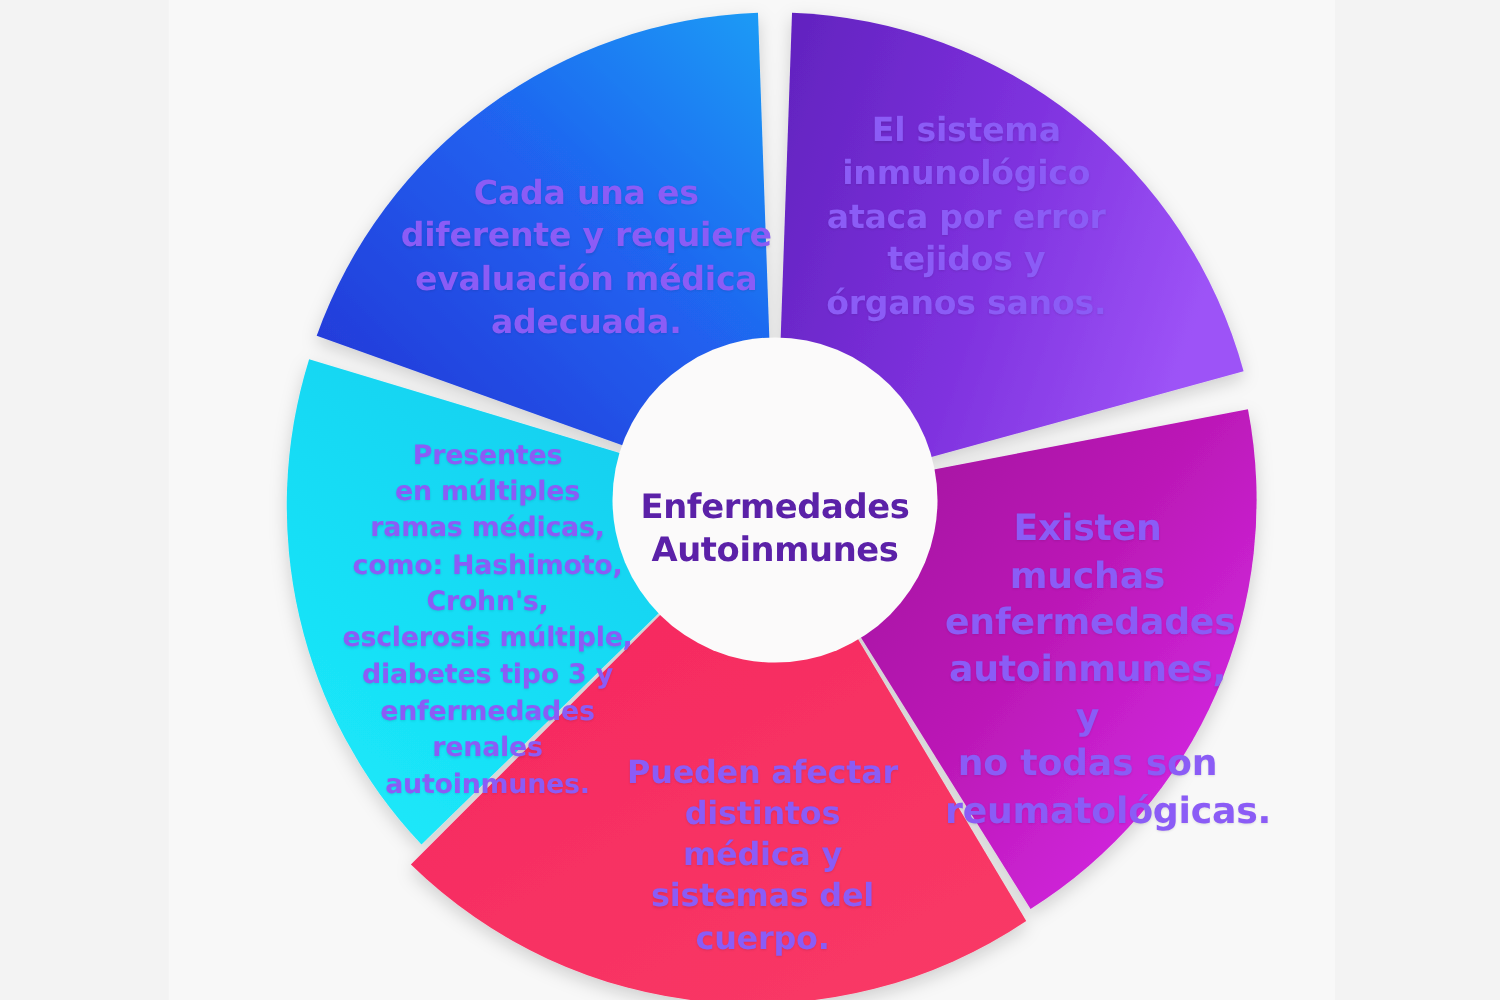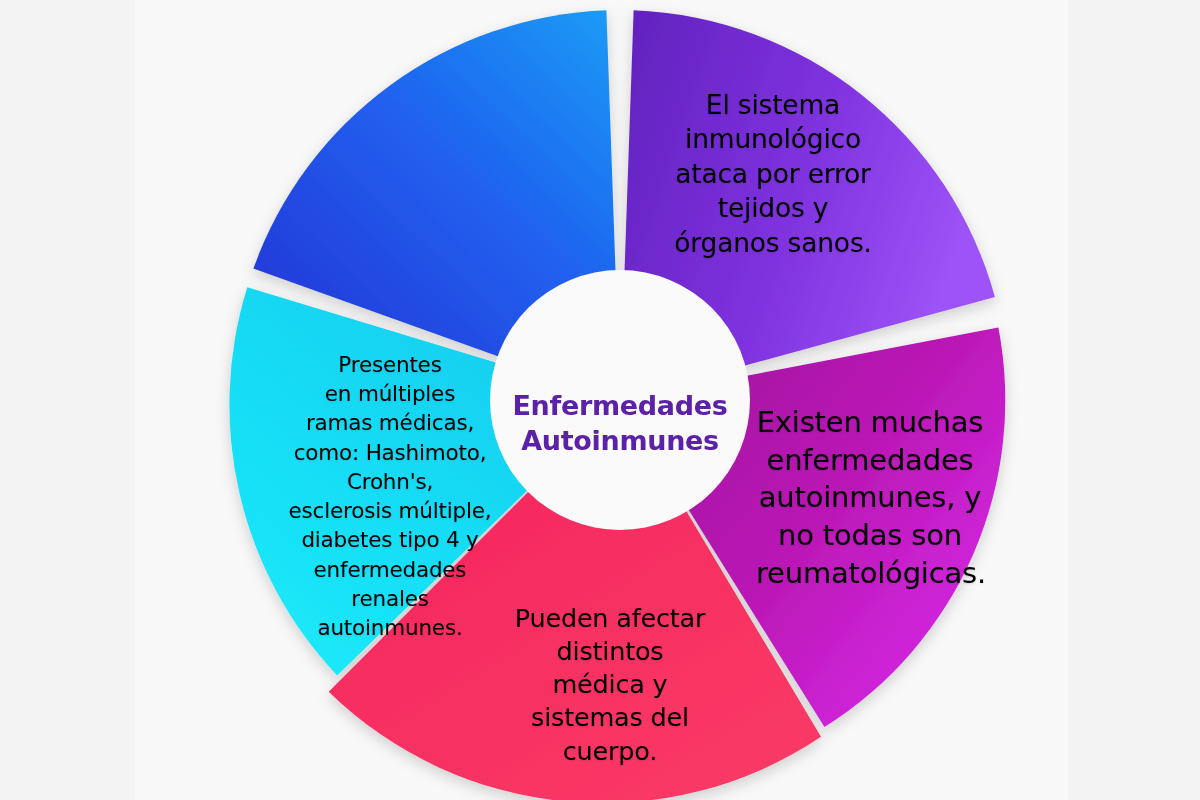--- a/index.html
+++ b/index.html
@@ -10,22 +10,22 @@
     overflow:hidden;
   }
   #stage{position:relative;width:1200px;height:800px;}
   #canvas-bg{
     position:absolute;left:135px;top:0;width:933px;height:800px;
     background:#f8f8f8;
   }
   #wheel{position:absolute;left:0;top:0;width:1200px;height:800px;}
   .seg-text{
     position:absolute;
-    color:#000000;
-    font-weight:normal;
+    color:#8b5cf6;
+    font-weight:bold;
     text-align:center;
     line-height:1.30;
     letter-spacing:-0.2px;
     text-shadow:0 1px 2px rgba(0,0,0,0.10);
     white-space:pre-line;
     pointer-events:none;
   }
   #txt-immune{left:648px;top:88px;width:250px;font-size:26.5px;}
   #txt-each   {left:318px;top:138px;width:302px;font-size:26.5px;}
   #txt-many   {left:756px;top:404px;width:228px;font-size:29px;}
@@ -109,22 +109,26 @@
 médica y
 sistemas del
 cuerpo.</div>
 
   <div class="seg-text" id="txt-branches">Presentes
 en múltiples
 ramas médicas,
 como: Hashimoto,
 Crohn's,
 esclerosis múltiple,
-diabetes tipo 4 y
+diabetes tipo 3 y
 enfermedades
 renales
 autoinmunes.</div>
 
+  <div class="seg-text" id="txt-each">Cada una es
+diferente y requiere
+evaluación médica
+adecuada.</div>
 
   <div id="center-label">Enfermedades
 Autoinmunes</div>
 
 </div>
 
 </body></html>

